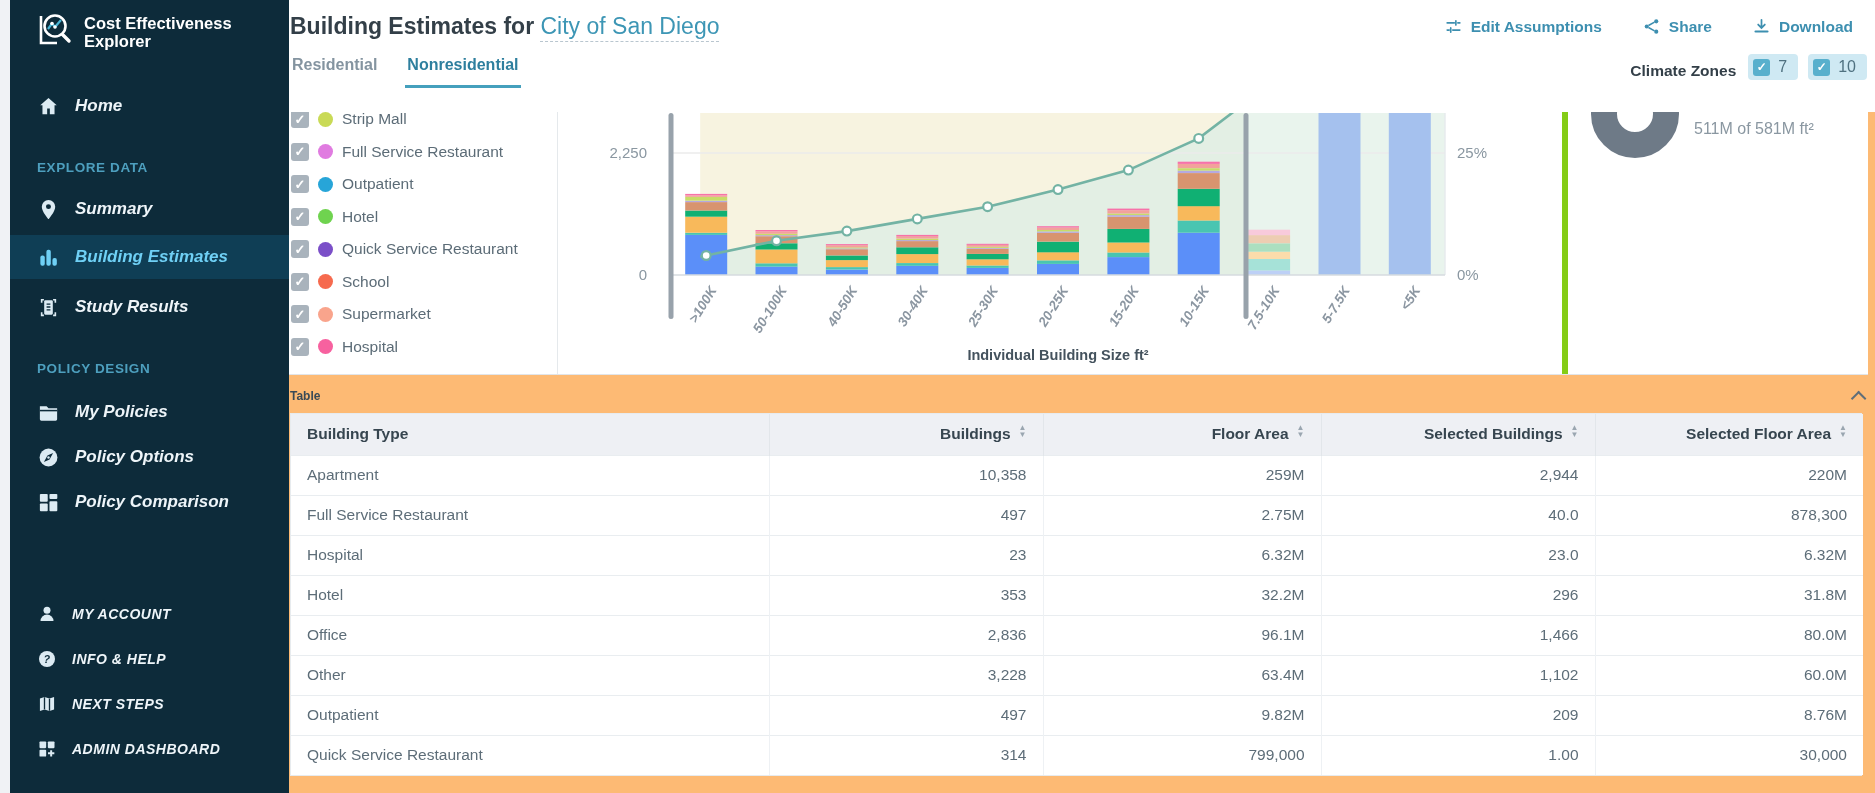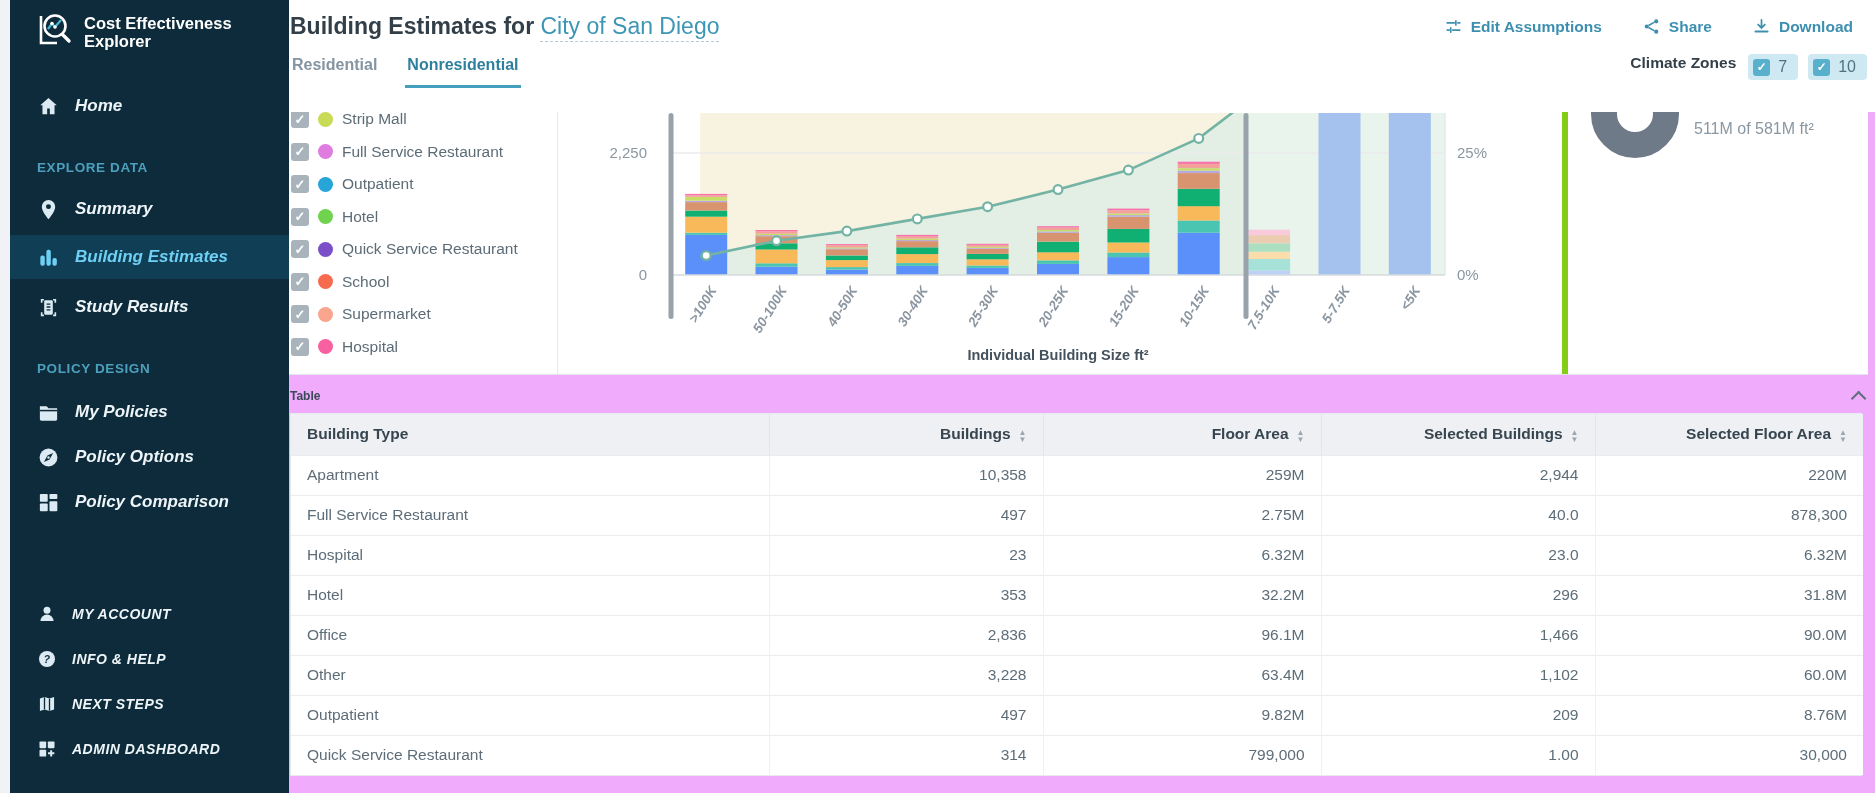--- a/index.html
+++ b/index.html
@@ -31,31 +31,31 @@
   .page-title a { color:#3d96b5; font-weight:normal; text-decoration:none;
     border-bottom:1.5px dashed #b9c6cf; padding-bottom:2px; cursor:pointer; }
   .actions { display:flex; gap:40px; padding-top:4px; }
   .action-btn { display:flex; align-items:center; gap:8px; color:#3d8fb0; font-size:15.5px;
     font-weight:bold; background:none; border:none; cursor:pointer; font-family:inherit; }
   .tab-row { display:flex; justify-content:space-between; align-items:flex-end; padding:0 8px 0 39px; margin-top:8px; }
   .tabs { display:flex; gap:26px; }
   .tab { font-size:16px; font-weight:bold; color:#8494a0; padding:8px 2px 11px 2px;
     border-bottom:3.5px solid transparent; cursor:pointer; }
   .tab.active { color:#2e7f9e; border-bottom-color:#45a0bd; }
-  .climate { display:flex; align-items:flex-start; gap:12px; padding-bottom:8px; }
+  .climate { display:flex; align-items:flex-end; gap:12px; padding-bottom:8px; }
   .climate-label { font-size:15.5px; font-weight:bold; color:#333f48; }
   .zone-chip { display:flex; align-items:center; gap:8px; background:#cfe9f3; border-radius:4px;
     padding:4px 11px 4px 5px; cursor:pointer; }
   .zone-chip .check { width:17px; height:17px; background:#58b0cd; border-radius:3px;
     color:#fff; font-size:12px; font-weight:bold; display:flex; align-items:center; justify-content:center; }
   .zone-chip .check::after { content:"✓"; }
   .zone-val { font-size:16px; color:#4f7180; }
 
   
-  .content { position:absolute; left:251px; top:112px; right:0; bottom:0; background:#f0abfc; }
+  .content { position:absolute; left:251px; top:112px; right:0; bottom:0; background:#fdba74; }
   .chart-card { margin:0 7px 0 19px; height:263px; background:#fff; display:flex;
     overflow:hidden; border-bottom:1px solid #e1e5e9; }
   .legend-panel { width:288px; border-right:1px solid #e5e9ec; padding-left:21px; overflow:hidden; }
   .legend-list { margin-top:-9px; }
   .legend-row { display:flex; align-items:center; gap:9px; height:32.5px; cursor:pointer; }
   .legend-row .check { width:18px; height:18px; background:#a9b3bc; border-radius:3px; color:#fff;
     font-size:13px; font-weight:bold; display:flex; align-items:center; justify-content:center; flex:none;}
   .legend-row .check::after { content:"✓"; }
   .legend-dot { width:15px; height:15px; border-radius:50%; flex:none; }
   .legend-label { font-size:15.5px; color:#5c6c77; }
@@ -67,21 +67,21 @@
   .table-head-row { display:flex; justify-content:space-between; align-items:center;
     margin:14px 13px 10px 39px; }
   .table-title { font-size:12px; font-weight:bold; color:#3a4a56; }
   .collapse-chevron { width:11px; height:11px; border-top:2.5px solid #5f6e79;
     border-right:2.5px solid #5f6e79; transform:rotate(-45deg) translateY(3px); cursor:pointer; }
   .table-card { margin:0 13px 0 39px; background:#fff; border:1px solid #e7ebee; }
   table { border-collapse:collapse; table-layout:fixed; width:100%; }
   thead th { background:#eef0f4; height:41px; font-size:15.5px; color:#36454f;
     border-right:1px solid #e2e6ea; padding:0 16px; cursor:pointer; }
   thead th:last-child { border-right:none; }
-  th .th-inner { display:flex; align-items:flex-end; gap:8px; }
+  th .th-inner { display:flex; align-items:flex-start; gap:8px; }
   th.num .th-inner { justify-content:flex-end; }
   .sort { display:flex; flex-direction:column; line-height:6.5px; font-size:8px; color:#9aa6b0; }
   tbody td { height:40px; font-size:15.5px; color:#5d6d78; border-top:1px solid #e9edf0;
     border-right:1px solid #eef1f4; padding:0 16px; background:#fff; }
   tbody td:last-child { border-right:none; }
   td.num { text-align:right; }
 
   .chart-wrap svg text { font-family:"Liberation Sans", sans-serif; }
 </style>
 </head>
@@ -546,21 +546,21 @@
             <td class="num">353</td>
             <td class="num">32.2M</td>
             <td class="num">296</td>
             <td class="num">31.8M</td>
           </tr>
           <tr>
             <td class="">Office</td>
             <td class="num">2,836</td>
             <td class="num">96.1M</td>
             <td class="num">1,466</td>
-            <td class="num">90.0M</td>
+            <td class="num">80.0M</td>
           </tr>
           <tr>
             <td class="">Other</td>
             <td class="num">3,228</td>
             <td class="num">63.4M</td>
             <td class="num">1,102</td>
             <td class="num">60.0M</td>
           </tr>
           <tr>
             <td class="">Outpatient</td>

